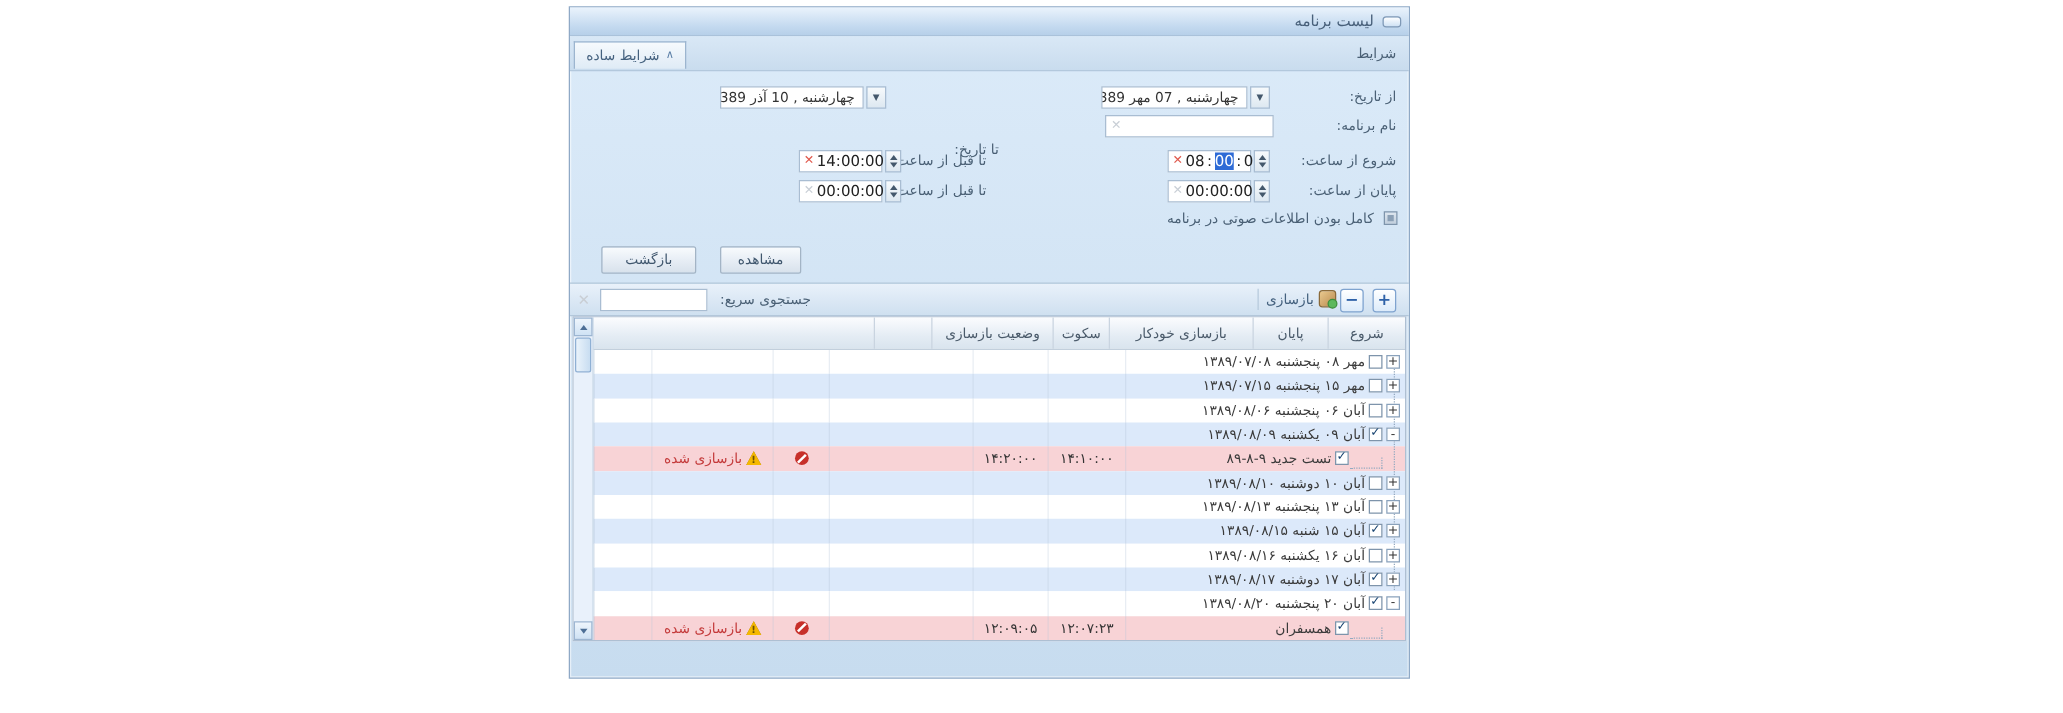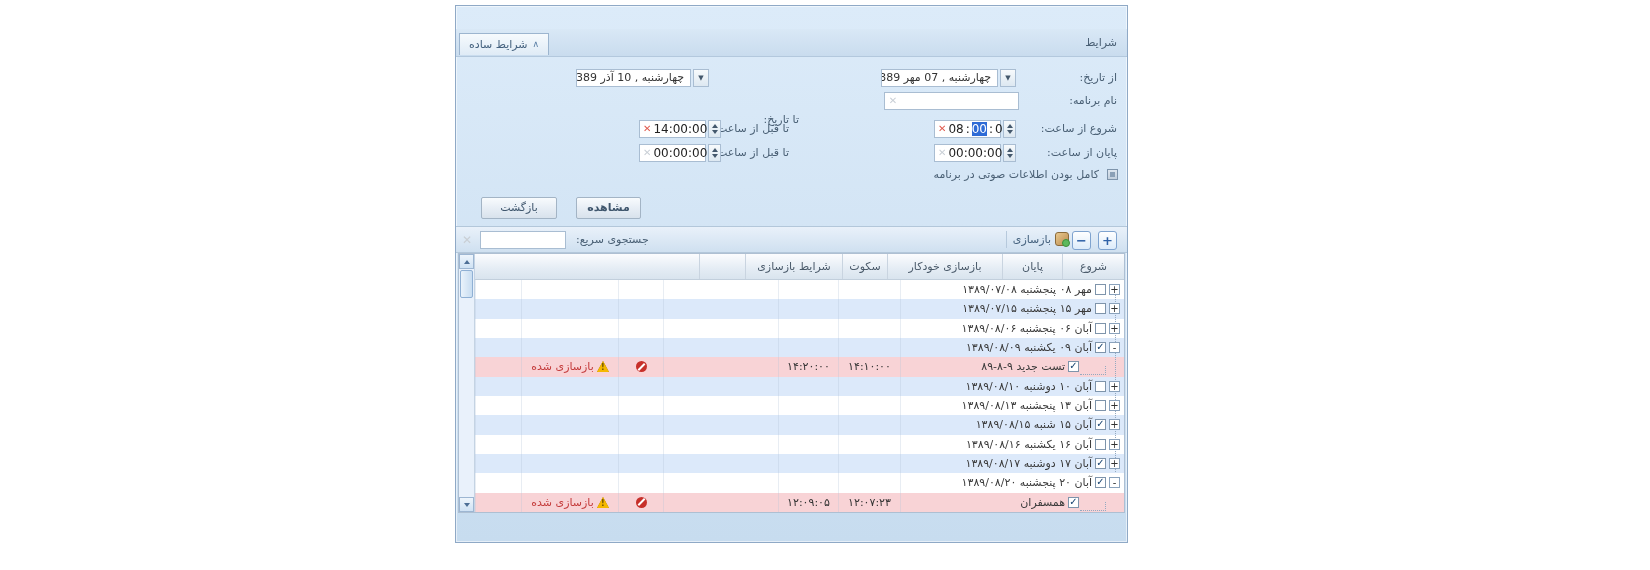--- a/index.html
+++ b/index.html
@@ -140,20 +140,24 @@
   .legend-square { position:absolute; right:8px; top:7px; width:13px; height:13px; background:#f7cdd1;
                    border:1px solid #d98a94; }
   .legend-text { position:absolute; right:28px; top:7px; color:#4a5a6a; }
 </style>
 </head>
 <body>
 
 <div class="canvas">
   <div class="dialog">
 
+    <div class="titlebar">
+      <span class="title">لیست برنامه</span>
+      <span class="tb-icon"></span>
+    </div>
 
     <div class="strip">
       <div class="tab">
         <span class="collapse-glyph">∧</span>
         <span>شرایط ساده</span>
       </div>
       <span class="strip-caption">شرایط</span>
     </div>
 
     <span class="flabel" style="right:10px; top:63px;">از تاریخ:</span>
@@ -216,21 +220,21 @@
       <span class="timeval">00:00:00</span>
     </div>
     <div class="spinner" style="left:252px; top:138px;">
       <span class="tri-up"></span>
       <span class="tri-dn"></span>
     </div>
 
     <span class="chk fill" style="position:absolute; right:9px; top:163px;"></span>
     <span class="flabel" style="right:28px; top:160px;">کامل بودن اطلاعات صوتی در برنامه</span>
 
-    <div class="btn" style="left:120px; top:191px; width:65px;font-weight:bold;">مشاهده</div>
+    <div class="btn" style="left:120px; top:191px; width:65px;">مشاهده</div>
     <div class="btn" style="left:25px; top:191px; width:76px;">بازگشت</div>
 
     <div class="toolbar">
       <span class="search-x">✕</span>
       <input class="search-box" value="" style="">
       <span class="search-label">جستجوی سریع:</span>
       <span class="tool-sep"></span>
       <span class="rebuild">بازسازی</span>
       <span class="rebuild-icon"></span>
       <div class="sqbtn" style="right:36px;">−</div>
@@ -248,21 +252,21 @@
             <span class="s-dn"></span>
           </div>
       </div>
 
       <div class="gridbody">
         <div class="ghead">
           <div class="hcell c-start">شروع</div>
           <div class="hcell c-end">پایان</div>
           <div class="hcell c-auto">بازسازی خودکار</div>
           <div class="hcell c-mute">سکوت</div>
-          <div class="hcell c-status">شرایط بازسازی</div>
+          <div class="hcell c-status">وضعیت بازسازی</div>
           <div class="hcell c-blank"></div>
         </div>
 
         <div class="rows">
 
           <div class="grow s-white">
             <div class="cell c-title">
               <span class="xpand">+</span>
               <span class="chk rowchk"></span>
               <span class="rlabel">مهر ۰۸ پنجشنبه ۱۳۸۹/۰۷/۰۸</span>

